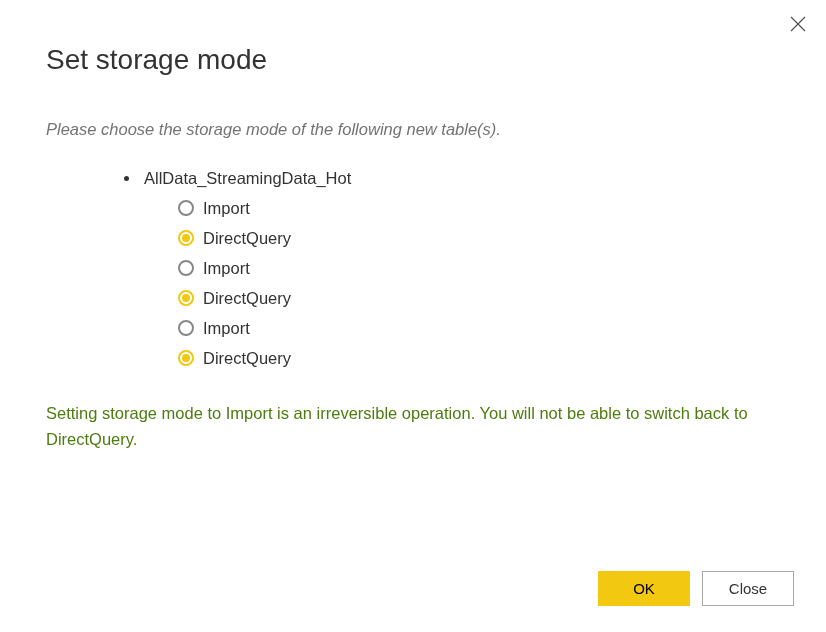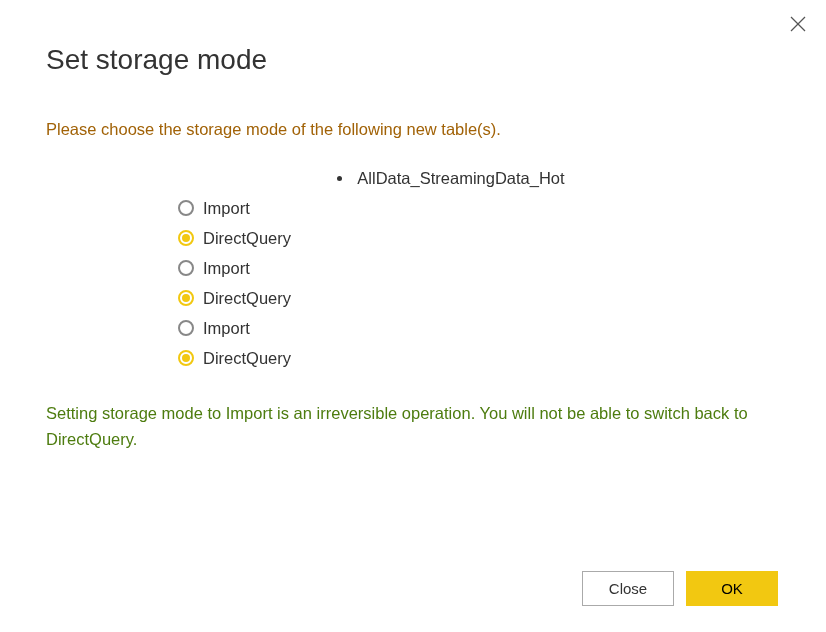--- a/index.html
+++ b/index.html
@@ -5,21 +5,21 @@
     * { box-sizing: border-box; margin: 0; padding: 0; }
     body {
       font-family: "Segoe UI", -apple-system, sans-serif;
       background: #fff;
       width: 826px;
       height: 632px;
       position: relative;
       color: #333;
     }
     .dialog {
-      padding: 30px 48px 26px 46px;
+      padding: 30px 32px 26px 46px;
       height: 100%;
       display: flex;
       flex-direction: column;
     }
     .close-x {
       position: absolute;
       top: 16px;
       right: 20px;
       cursor: pointer;
       font-size: 0;
@@ -27,31 +27,31 @@
     .close-x svg { width: 16px; height: 16px; stroke: #555; stroke-width: 1.2; }
     .title {
       font-size: 28px;
       font-weight: 300;
       color: #333;
       margin-bottom: 44px;
       margin-top: 14px;
     }
     .intro {
       font-size: 16.5px;
-      color: #a16207;
+      color: #737373;
       margin-bottom: 24px;
+      font-style: italic;
     }
     .tables { margin-left: 78px; }
     .table-block { margin-bottom: 0; }
     .bullet-row {
       display: flex;
       align-items: center;
       font-size: 16.5px;
       line-height: 30px;
-      justify-content: center;
     }
     .bullet-row .dot {
       width: 5px; height: 5px; background: #333; border-radius: 50%;
       margin-right: 15px;
       flex-shrink: 0;
     }
     .radio-row {
       display: flex;
       align-items: center;
       margin-left: 54px;
@@ -159,16 +159,16 @@
       <div class="radio-row">
         <span class="radio selected"></span>
         <span>DirectQuery</span>
       </div>
     </div>
   </div>
 
   <div class="warning">Setting storage mode to Import is an irreversible operation. You will not be able to switch back to DirectQuery.</div>
 
   <div class="footer">
+    <button class="btn primary">OK</button>
     <button class="btn">Close</button>
-    <button class="btn primary">OK</button>
   </div>
 </div>
 
 </body></html>

